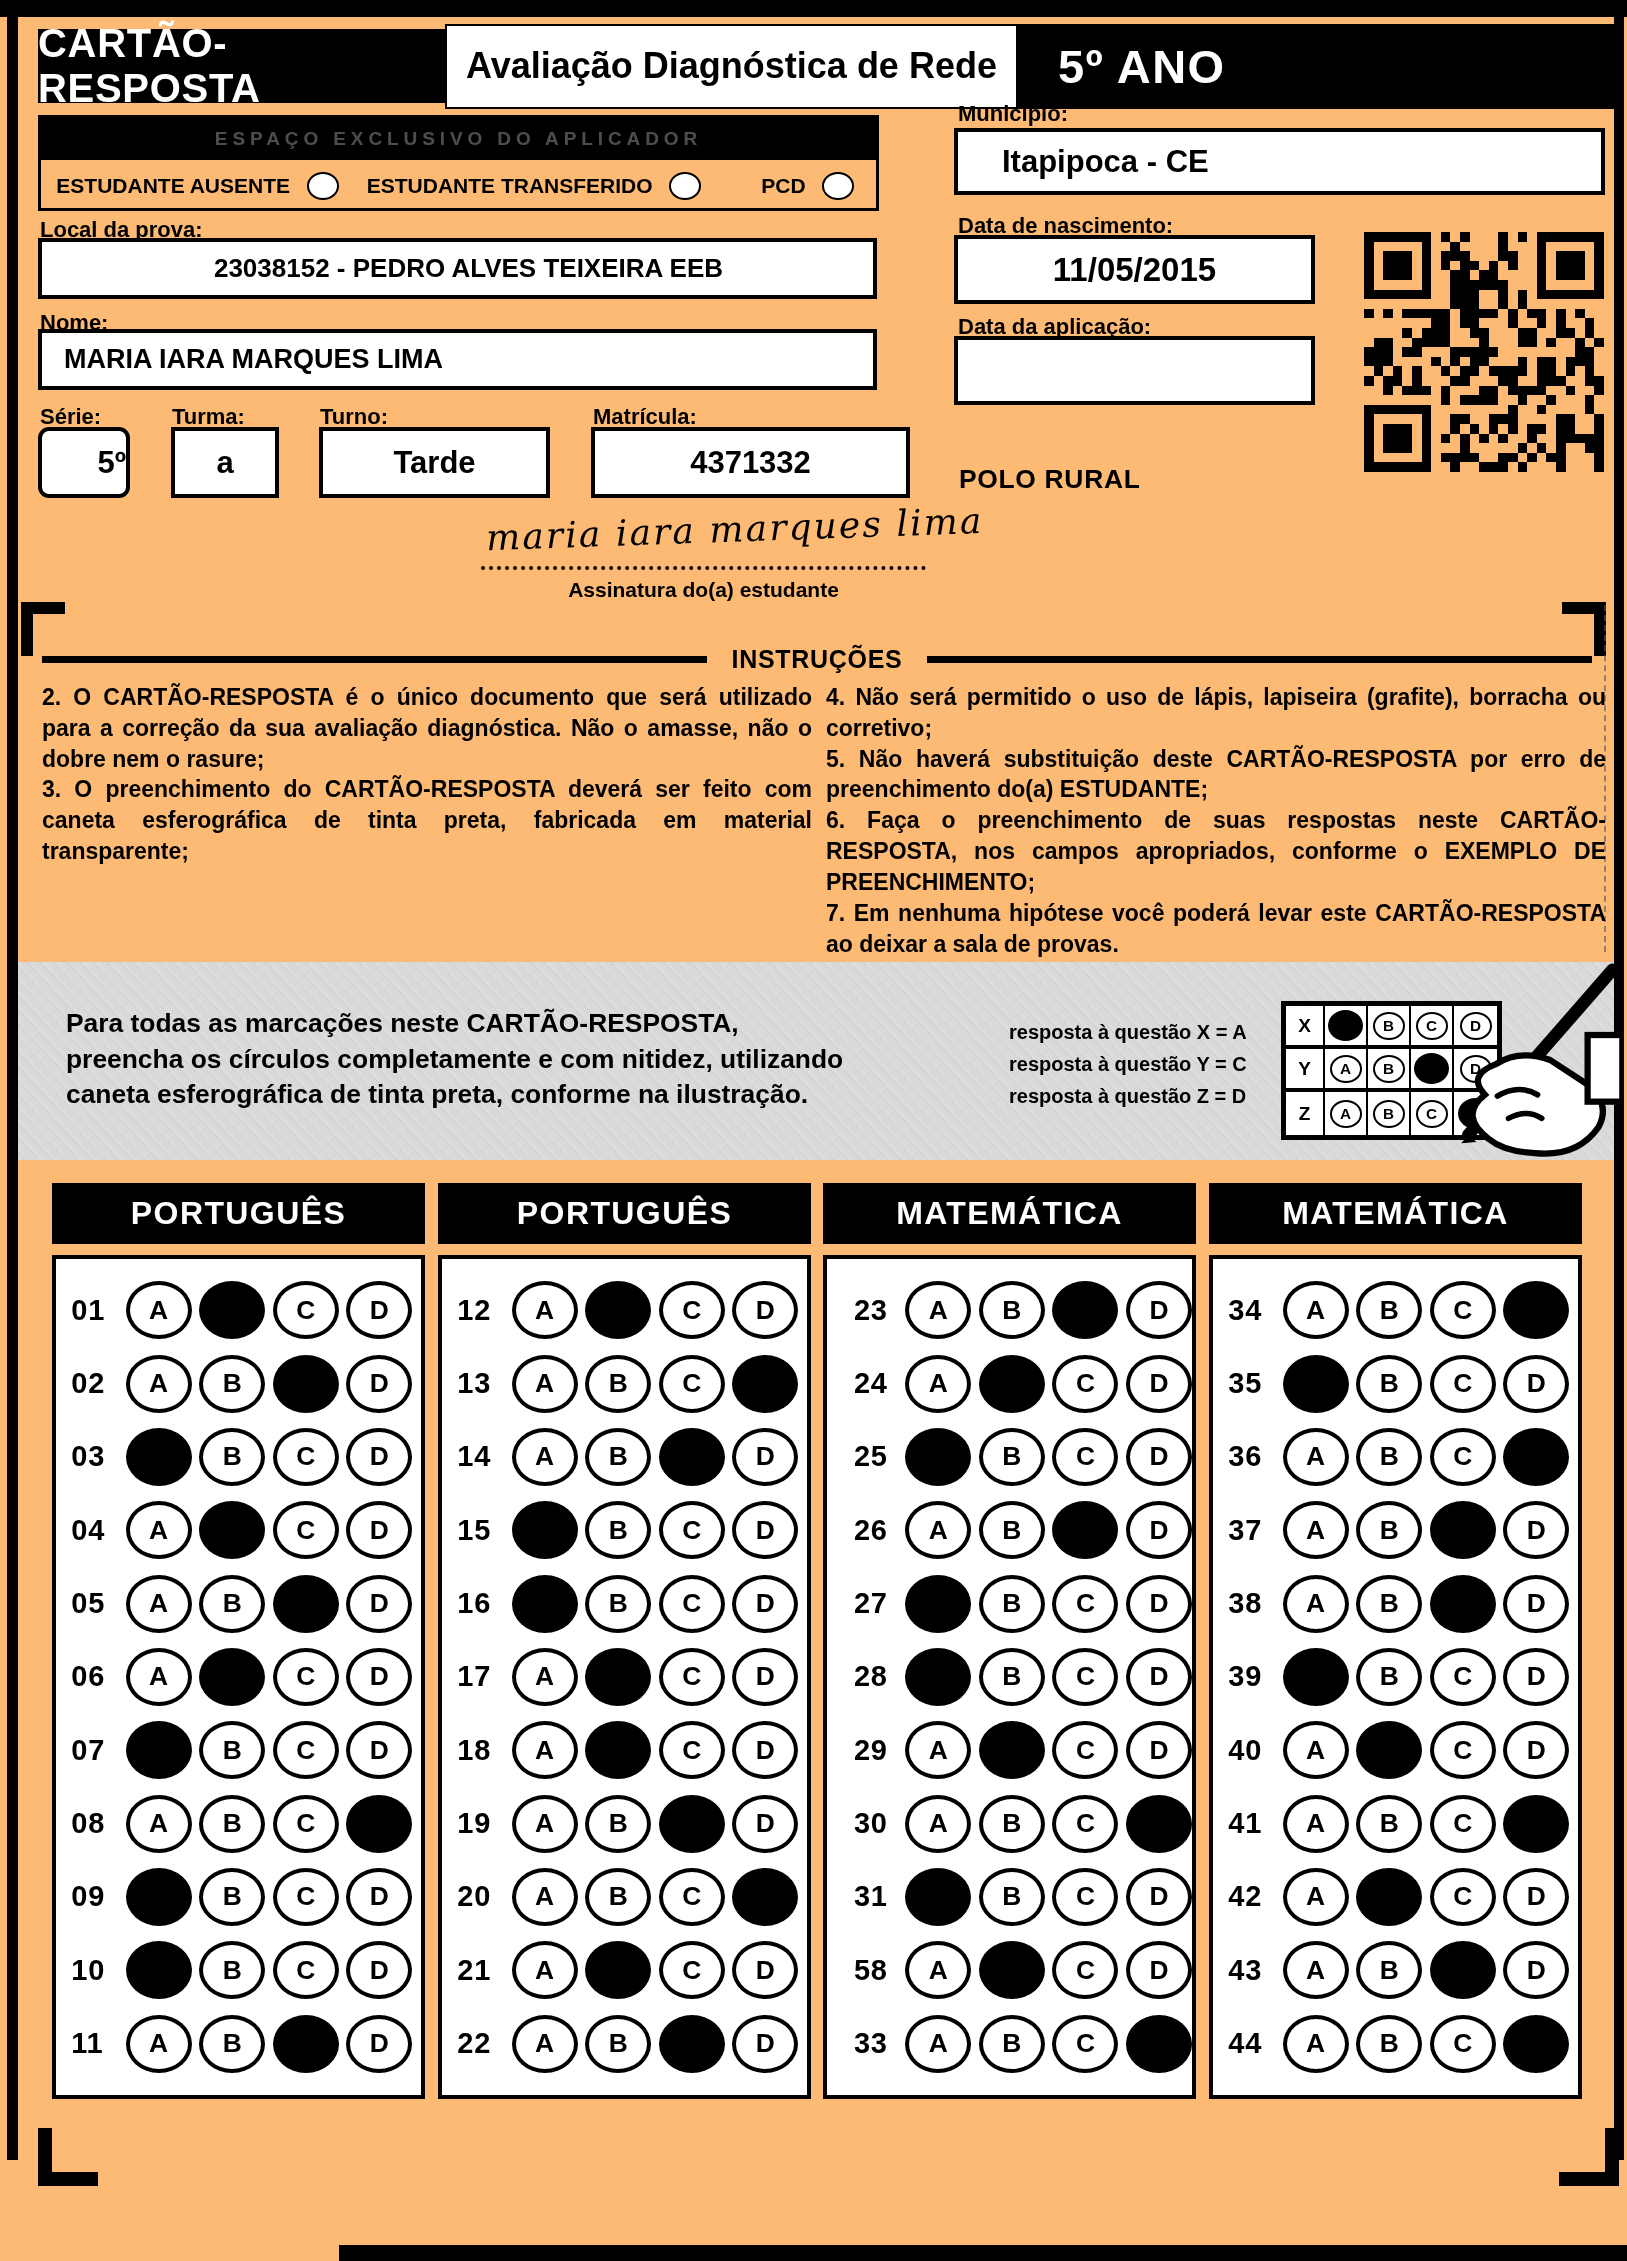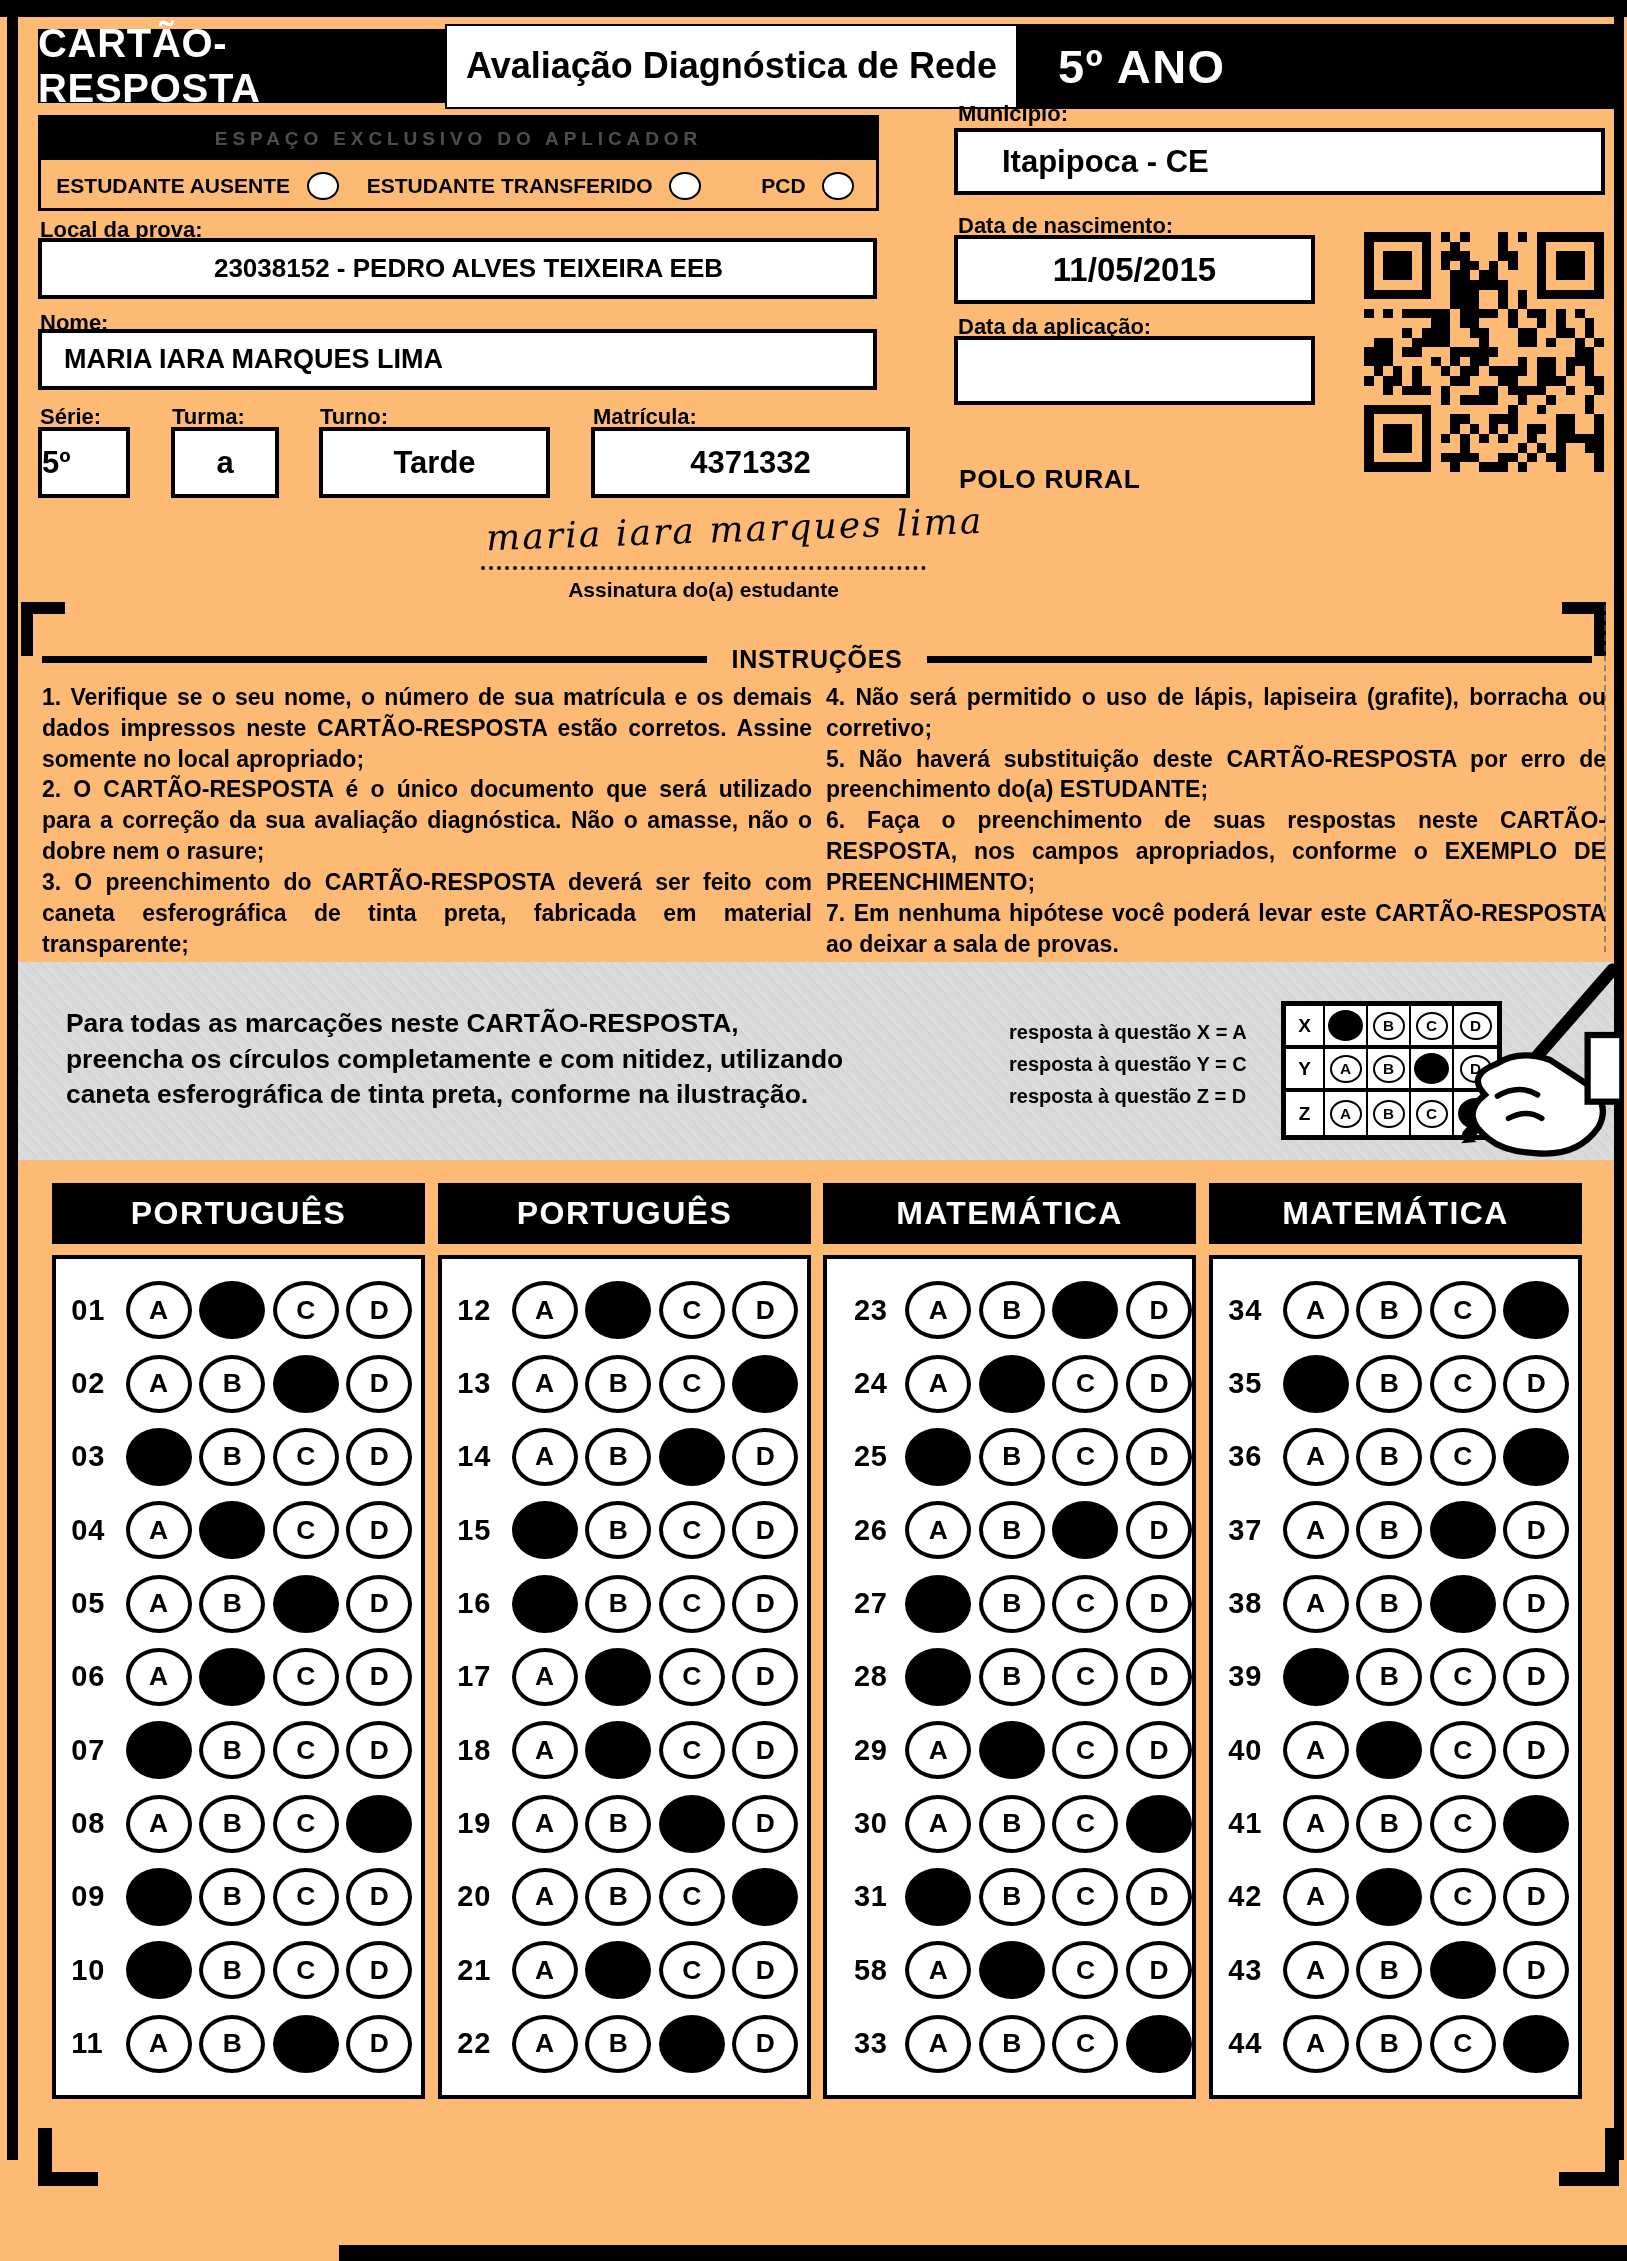--- a/index.html
+++ b/index.html
@@ -133,21 +133,21 @@
   <div class="abs field-label" style="left:40px; top:310px;">Nome:</div>
   <div class="abs field-box" style="left:38px; top:329px; width:839px; height:61px; font-size:27px; padding-left:22px;">
     <span>MARIA IARA MARQUES LIMA</span>
   </div>
 
   <div class="abs field-label" style="left:40px;  top:404px;">Série:</div>
   <div class="abs field-label" style="left:172px; top:404px;">Turma:</div>
   <div class="abs field-label" style="left:320px; top:404px;">Turno:</div>
   <div class="abs field-label" style="left:593px; top:404px;">Matrícula:</div>
 
-  <div class="abs field-box" style="left:38px;  top:427px; width:92px; height:71px; font-size:31px; justify-content:flex-start;">
+  <div class="abs field-box" style="left:38px;  top:427px; width:92px; height:71px; font-size:31px; justify-content:flex-end;border-radius:11px;">
       <span>5º</span>
     </div>
   <div class="abs field-box" style="left:171px; top:427px; width:108px; height:71px; font-size:31px; justify-content:center;">
       <span>a</span>
     </div>
   <div class="abs field-box" style="left:319px; top:427px; width:231px; height:71px; font-size:31px; justify-content:center;">
       <span>Tarde</span>
     </div>
   <div class="abs field-box" style="left:591px; top:427px; width:319px; height:71px; font-size:31px; justify-content:center;">
       <span>4371332</span>
@@ -483,21 +483,20 @@
   <div class="abs sig-hand">maria iara marques lima</div>
   <div class="abs sig-line"></div>
   <div class="abs sig-label">Assinatura do(a) estudante</div>
 
   <div class="abs ins-head">
     <div class="line"></div>
     <div class="ttl">INSTRUÇÕES</div>
     <div class="line"></div>
   </div>
   <div class="abs ins-col ins-left">
-      <p>1. Verifique se o seu nome, o número de sua matrícula e os demais dados impressos neste CARTÃO-RESPOSTA estão corretos. Assine somente no local apropriado;</p>
       <p>2. O CARTÃO-RESPOSTA é o único documento que será utilizado para a correção da sua avaliação diagnóstica. Não o amasse, não o dobre nem o rasure;</p>
       <p>3. O preenchimento do CARTÃO-RESPOSTA deverá ser feito com caneta esferográfica de tinta preta, fabricada em material transparente;</p>
     </div>
   <div class="abs ins-col ins-right">
       <p>4. Não será permitido o uso de lápis, lapiseira (grafite), borracha ou corretivo;</p>
       <p>5. Não haverá substituição deste CARTÃO-RESPOSTA por erro de preenchimento do(a) ESTUDANTE;</p>
       <p>6. Faça o preenchimento de suas respostas neste CARTÃO-RESPOSTA, nos campos apropriados, conforme o EXEMPLO DE PREENCHIMENTO;</p>
       <p>7. Em nenhuma hipótese você poderá levar este CARTÃO-RESPOSTA ao deixar a sala de provas.</p>
     </div>
 

